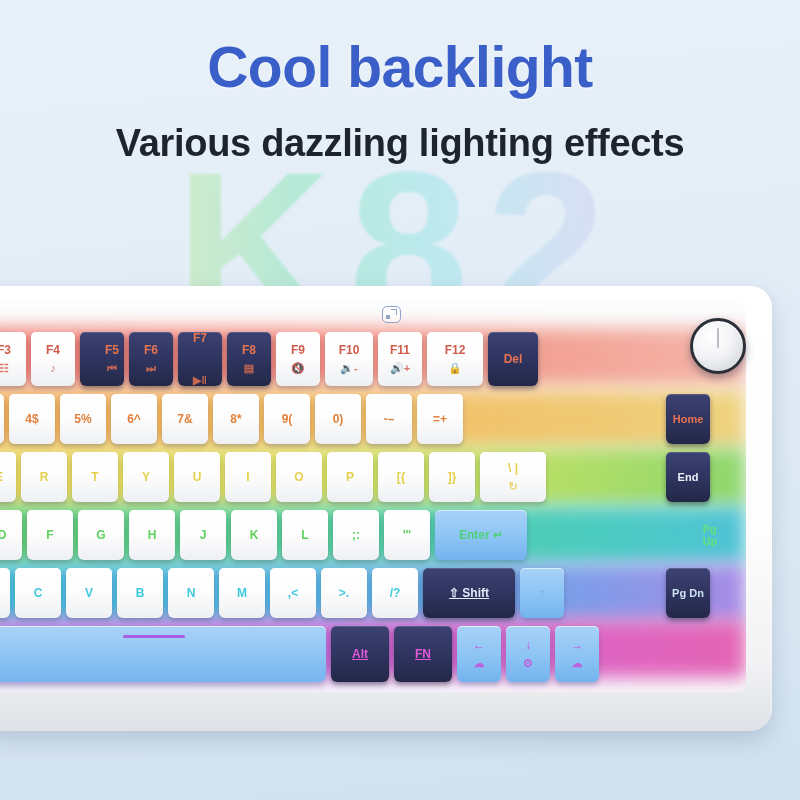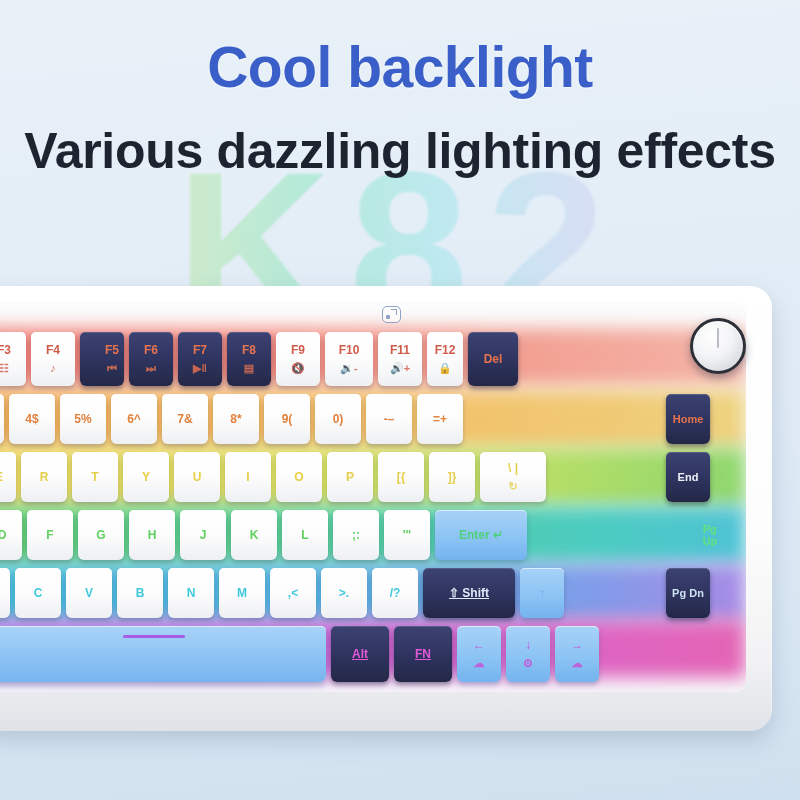--- a/index.html
+++ b/index.html
@@ -28,21 +28,21 @@
   .headline{
     position:absolute; top:34px; left:0; right:0;
     text-align:center;
     font-size:57px; font-weight:700; letter-spacing:-.5px;
     color:#3a5fc8;
     text-shadow:0 1px 2px rgba(255,255,255,.8);
   }
   .subhead{
     position:absolute; top:122px; left:0; right:0;
     text-align:center;
-    font-size:50px; font-weight:700; letter-spacing:-.3px;
+    font-size:38px; font-weight:700; letter-spacing:-.3px;
     color:#1d2430;
   }
 
   
   .kb-wrap{ position:absolute; left:-18px; top:286px; width:790px; height:445px; }
   .kb-case{
     position:absolute; inset:0;
     background:linear-gradient(180deg,#ffffff 0%,#fdfdfd 55%,#f2f2f4 84%,#dfe2e7 100%);
     border-radius:16px 22px 22px 16px;
     box-shadow:0 10px 22px rgba(110,130,160,.30), inset 0 2px 3px rgba(255,255,255,.9);
@@ -192,41 +192,41 @@
           <div class="sub">♪</div>
         </div>
         <div class="key navy" style="width: 44px; padding-left: 20px;">
           <div class="top">F5</div>
           <div class="sub">⏮</div>
         </div>
         <div class="key navy" style="width: 44px;">
           <div class="top">F6</div>
           <div class="sub">⏭</div>
         </div>
-        <div class="key navy" style="width: 44px;">
+        <div class="key navy" style="width: 44px; justify-content: space-between;">
           <div class="top">F7</div>
           <div class="sub">▶‖</div>
         </div>
         <div class="key navy" style="width: 44px;">
           <div class="top">F8</div>
           <div class="sub">▤</div>
         </div>
         <div class="key white" style="width: 44px;">
           <div class="top">F9</div>
           <div class="sub">🔇</div>
         </div>
         <div class="key white" style="width: 48px;">
           <div class="top">F10</div>
           <div class="sub">🔉-</div>
         </div>
         <div class="key white" style="width: 44px;">
           <div class="top">F11</div>
           <div class="sub">🔊+</div>
         </div>
-        <div class="key white" style="width: 36px; justify-content: center;">
+        <div class="key white" style="width: 56px; justify-content: center;">
           <div class="top">F12</div>
           <div class="sub">🔒</div>
         </div>
         <div class="key navy" style="width: 50px;">
           <div class="top">Del</div>
         </div>
       </div>
     <div class="row r-num" id="row-number">
         <div class="key white" style="width: 22px;"></div>
         <div class="key white" style="width: 46px;">

